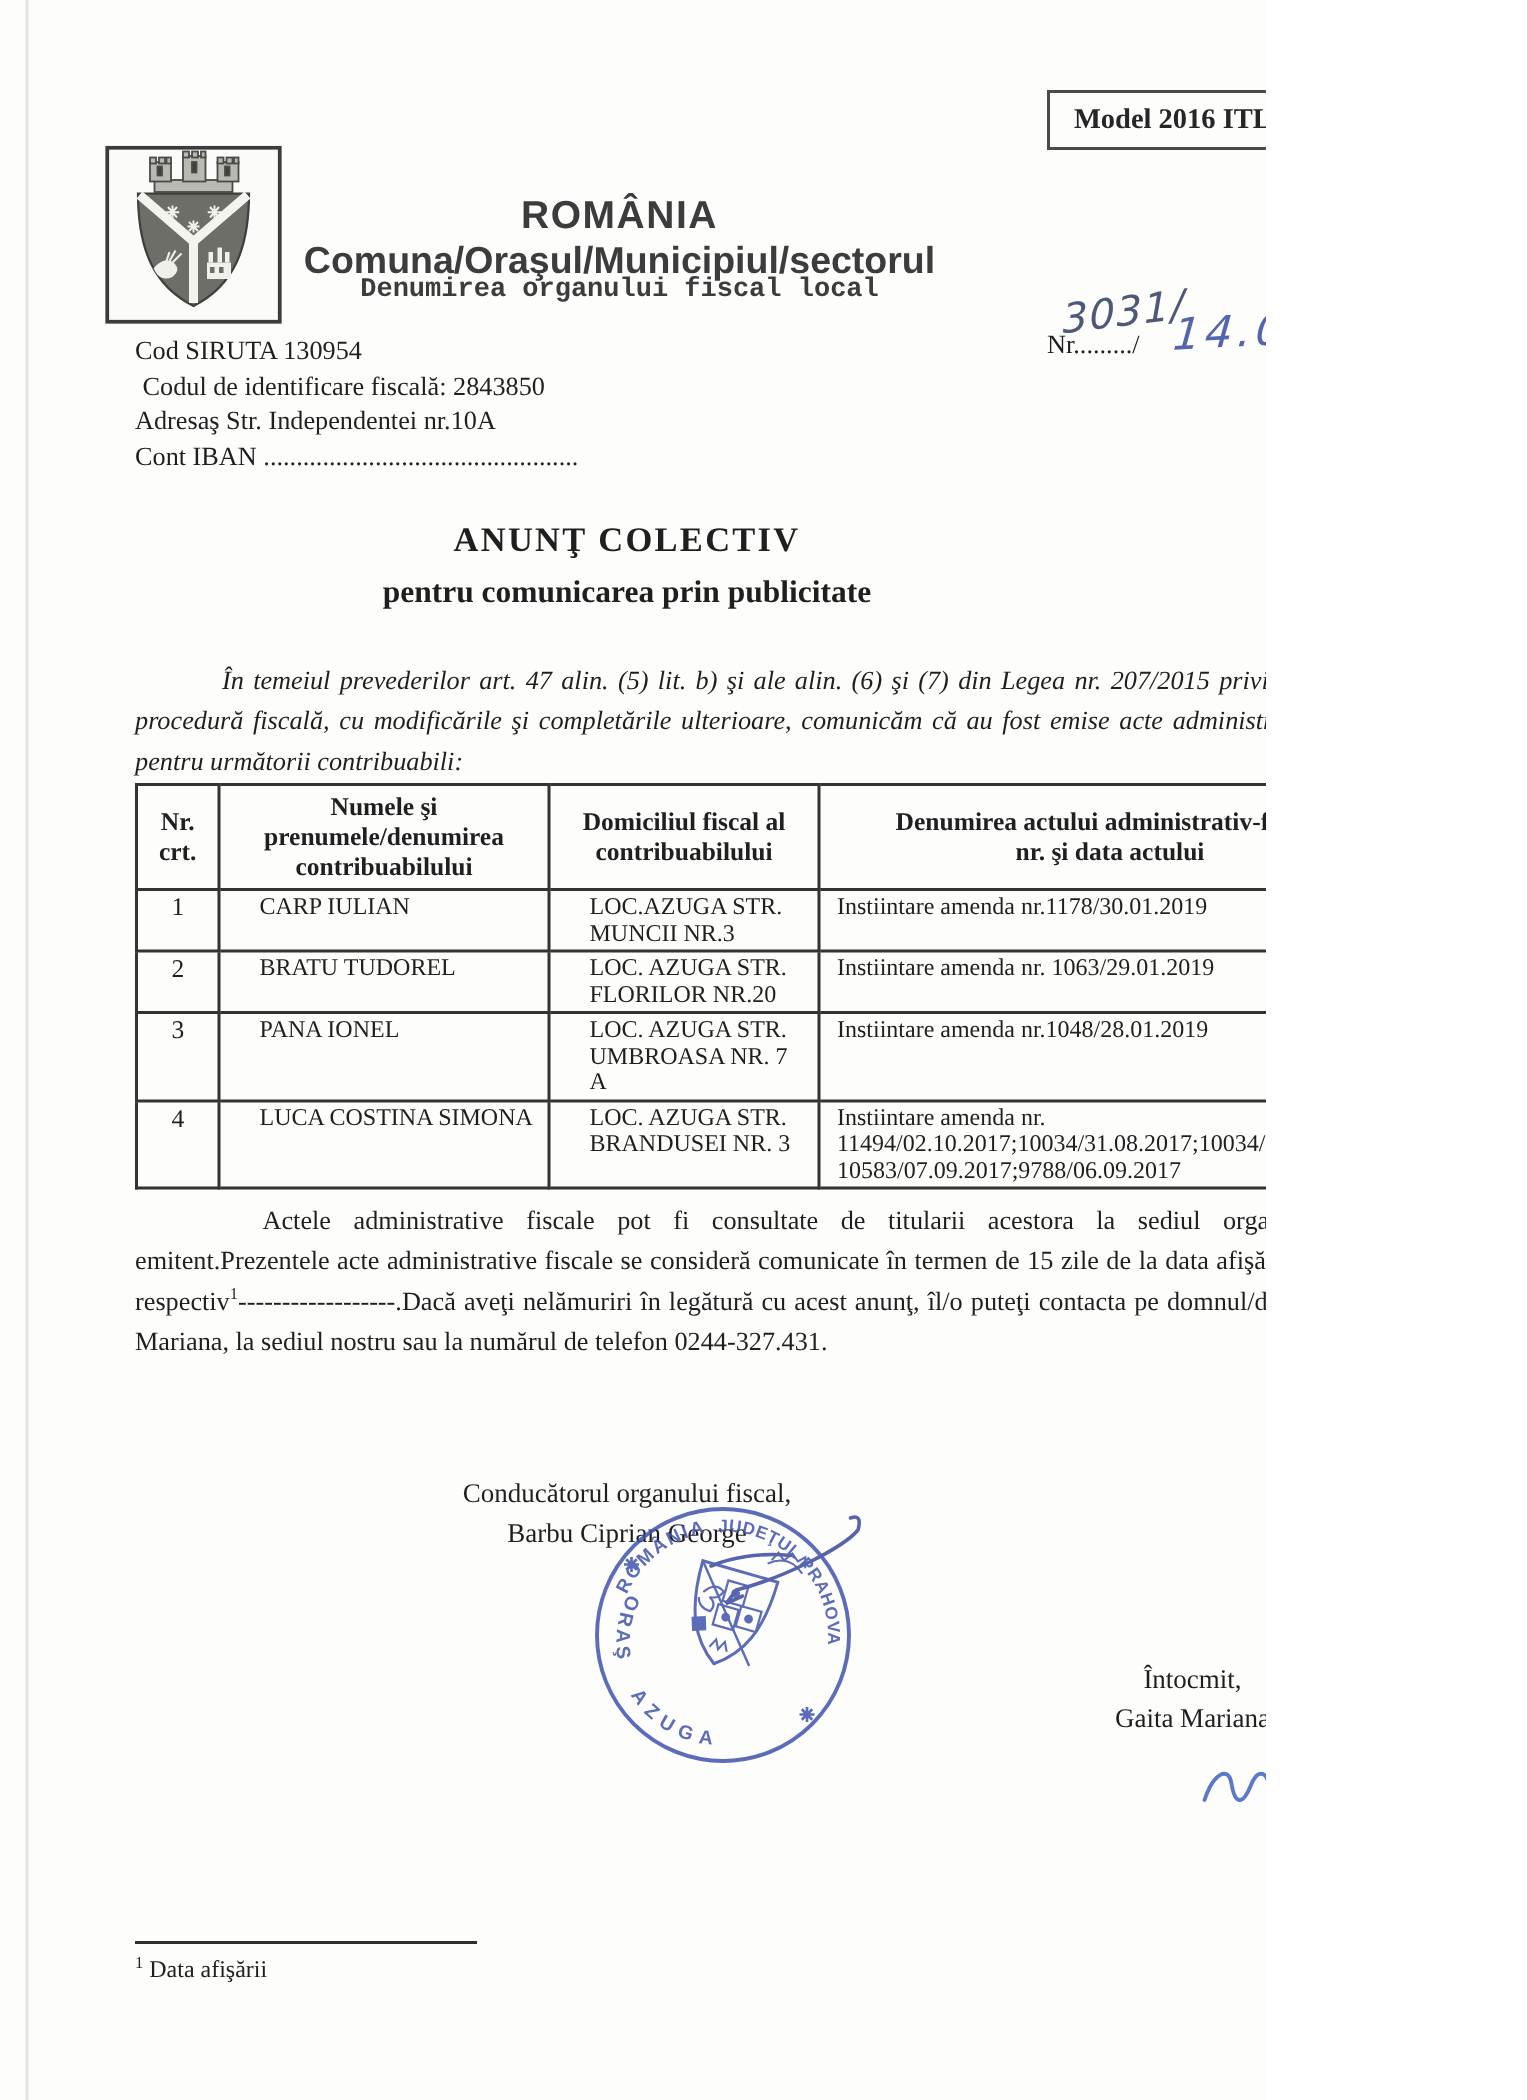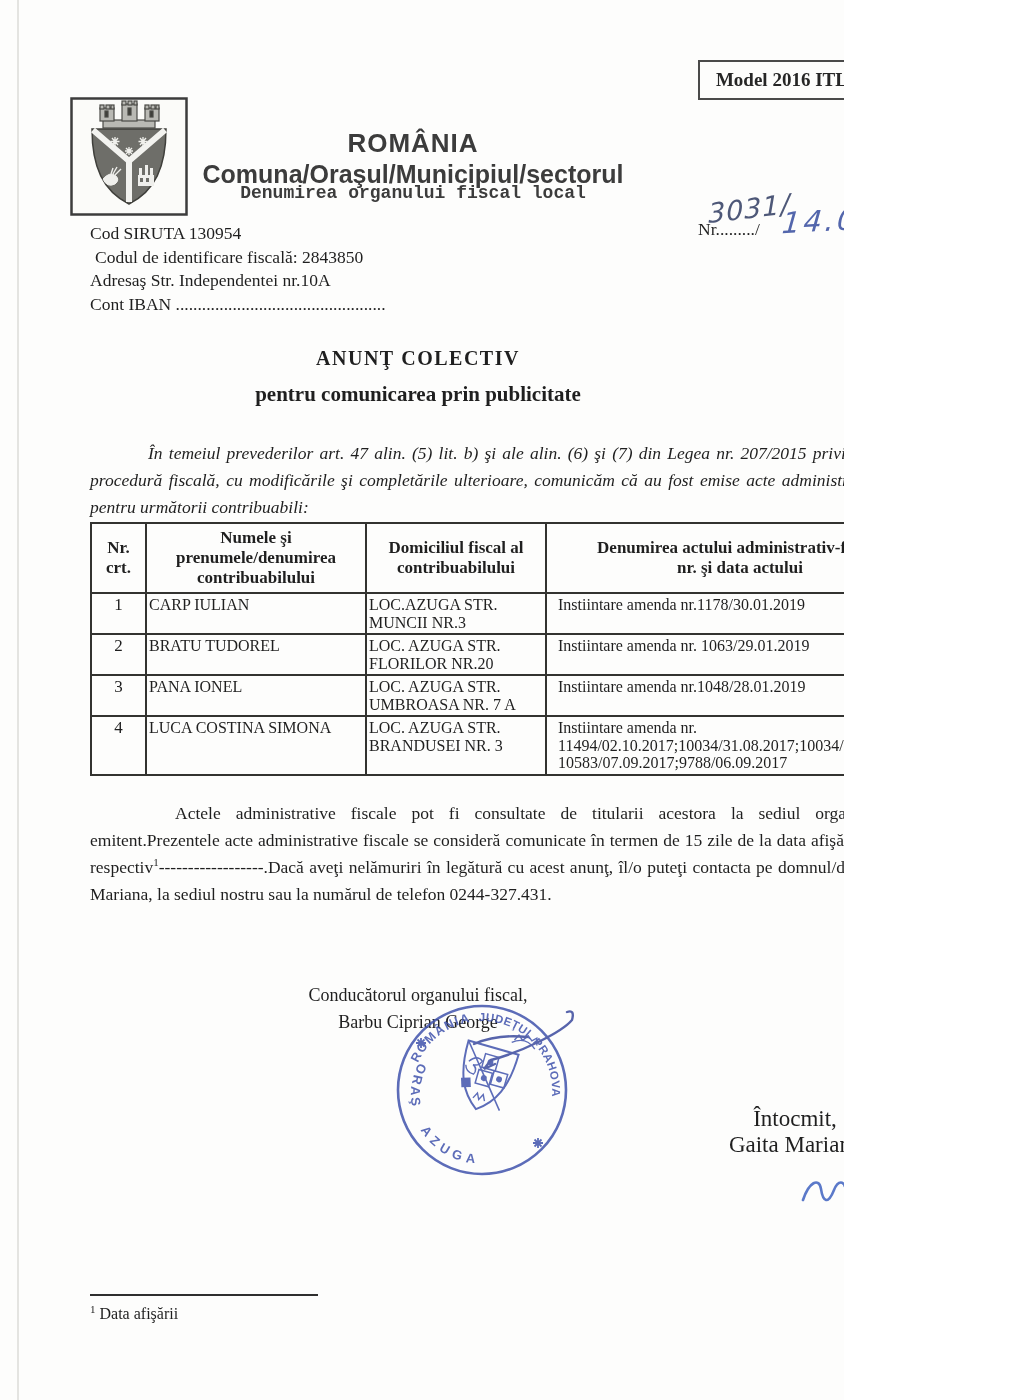--- a/index.html
+++ b/index.html
@@ -34,54 +34,54 @@
   
   .reg { position:absolute; left:672px; top:219px; font-size:17.5px;margin-left:26px; }
   .hw { font-family:"DejaVu Sans", sans-serif; font-style:italic; }
   .hw-number { position:absolute; left:10px; top:-26px; font-size:27px; color:#4e5878;
                transform:rotate(-7deg) skewX(-6deg); letter-spacing:1px; }
   .hw-date   { position:absolute; left:84px; top:-18px; font-size:29px; color:#5366ac;
                transform:rotate(-3deg) skewX(-8deg); letter-spacing:3px; white-space:nowrap; }
 
   
   .title1, .title2 { position:absolute; left:0; right:8px; text-align:center; font-weight:bold; }
-  .title1 { top:347px; font-size:20px; letter-spacing:1.5px; }
+  .title1 { top:347px; font-size:23px; letter-spacing:1.5px; }
   .title2 { top:382px; font-size:21px; }
 
   
   .para { position:absolute; left:90px; width:845px; text-align:justify;
           font-size:17.5px; line-height:27px; margin:0; }
   .intro { top:440px; text-indent:58px;font-style:italic; }
   .body2 { top:800px; text-indent:85px; }
   sup.fn { font-size:11px; vertical-align:super; line-height:0; }
 
   
   .doc-table { position:absolute; left:90px; top:522px; width:843px;
                border-collapse:collapse; font-size:16px; table-layout:fixed;border-radius:28px; }
   .doc-table col.c1 { width:55px; } .doc-table col.c2 { width:220px; }
   .doc-table col.c3 { width:180px; } .doc-table col.c4 { width:388px; }
   .doc-table th, .doc-table td { border:2px solid #333330; }
   .doc-table th { font-weight:bold; text-align:center; vertical-align:middle;
                   font-size:17px; line-height:20px; padding:4px 2px; }
   .doc-table td { vertical-align:top; padding:2px 6px; line-height:17.5px; }
   .doc-table td.nr { text-align:center; font-size:17px; }
-  .doc-table td.name, .doc-table td.addr { padding-left:2px; }
+  .doc-table td.name, .doc-table td.addr { padding-left:26px; }
   .doc-table td.act { padding-left:11px; }
   .pre { white-space:pre-line; }
 
   
   .sig-block { position:absolute; top:982px; left:0; right:8px; text-align:center;
                font-size:18px; line-height:27px; }
 
   
   .stamp { position:absolute; left:390px; top:1000px; width:190px; height:185px; }
   .gaita-sig { position:absolute; left:795px; top:1090px; width:110px; height:125px; }
 
   .prepared { position:absolute; left:728px; top:1106px; width:134px; text-align:center;
-              font-size:23px; line-height:26px; }
+              font-size:18px; line-height:26px; }
 
   
   .footnote { position:absolute; left:90px; top:1294px; width:240px; font-size:16px; }
   .footnote .rule { border-top:2px solid #2e2e2e; width:228px; margin-bottom:9px; }
 </style>
 </head>
 <body>
 
 <div class="page">
   <div class="scan-edge"></div>

